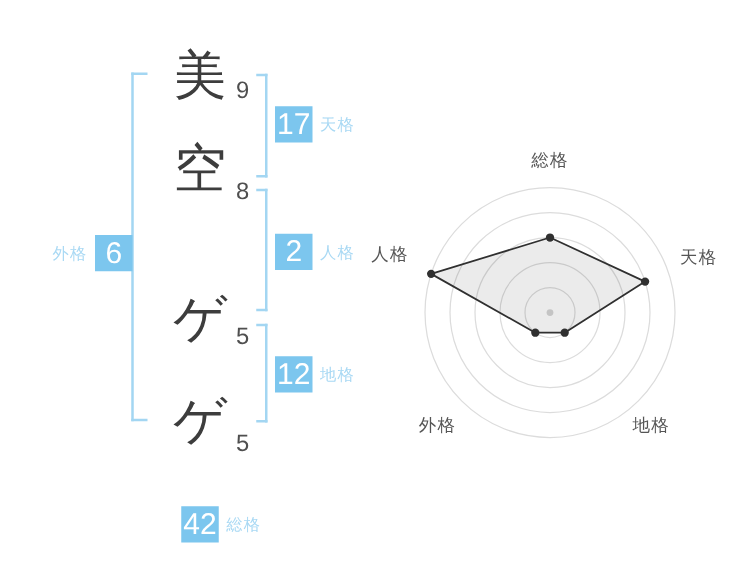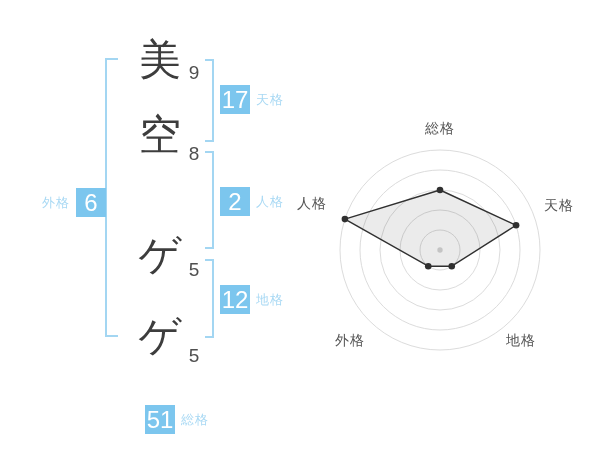--- a/index.html
+++ b/index.html
@@ -62,21 +62,21 @@
   </div>
   <div class="kaku-row" style="left:220px; top:285px">
     <span class="badge">12</span>
     <span class="kaku-label">地格</span>
   </div>
   <div class="kaku-row" style="left:42px; top:188px">
     <span class="kaku-label">外格</span>
     <span class="badge">6</span>
   </div>
   <div class="kaku-row" style="left:145px; top:405px">
-    <span class="badge">51</span>
+    <span class="badge">42</span>
     <span class="kaku-label">総格</span>
   </div>
 
   <svg class="radar" viewBox="0 0 310 310">
       <circle cx="145" cy="165" r="100" fill="none" stroke="#dcdcdc" stroke-width="1"></circle>
       <circle cx="145" cy="165" r="80" fill="none" stroke="#dcdcdc" stroke-width="1"></circle>
       <circle cx="145" cy="165" r="60" fill="none" stroke="#dcdcdc" stroke-width="1"></circle>
       <circle cx="145" cy="165" r="40" fill="none" stroke="#dcdcdc" stroke-width="1"></circle>
       <circle cx="145" cy="165" r="20" fill="none" stroke="#dcdcdc" stroke-width="1"></circle>
       <polygon points="145,105 221.0845213036123,140.27864045000422 156.75570504584945,181.18033988749895 133.24429495415055,181.18033988749895 49.89434837048465,134.09830056250522" fill="rgba(0,0,0,0.08)" stroke="#303030" stroke-width="1.4" stroke-linejoin="round"></polygon>

